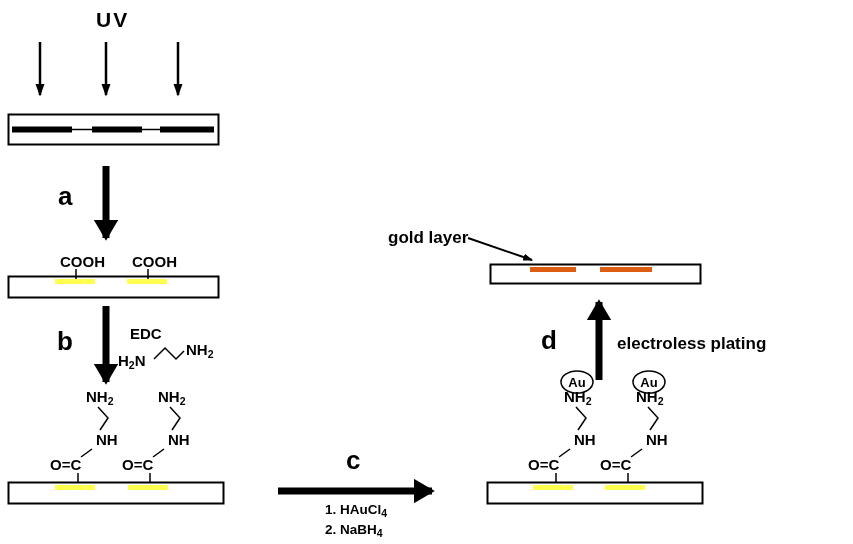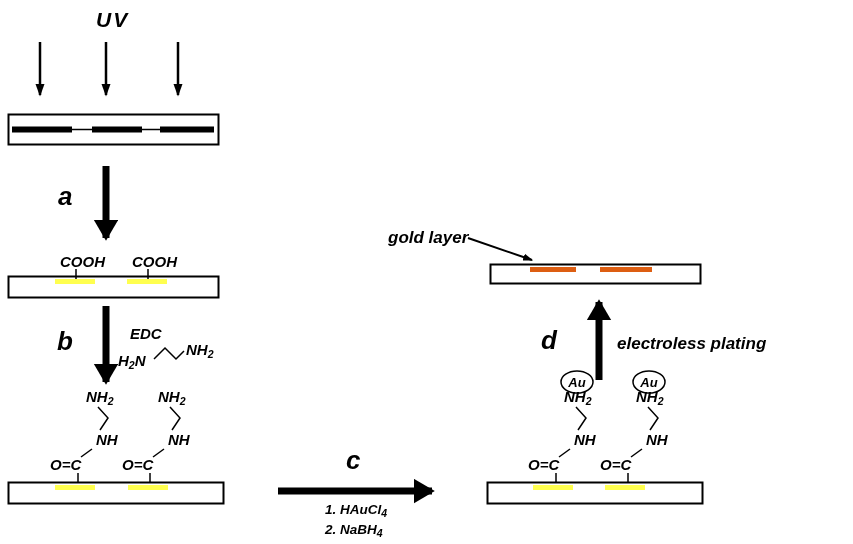--- a/index.html
+++ b/index.html
@@ -1,16 +1,16 @@
 <!DOCTYPE html>
 <html><head>
 <meta charset="utf-8">
 <style>
   html,body{margin:0;padding:0;background:#ffffff;}
-  .stage{position:relative;width:853px;height:544px;background:#ffffff;overflow:hidden;font-style:italic;}
+  .stage{position:relative;width:853px;height:544px;background:#ffffff;overflow:hidden;}
   svg{display:block;}
   .lbl{font-family:"Liberation Sans",sans-serif;font-weight:bold;fill:#000;}
   .uv{font-size:21px;letter-spacing:2px;}
   .big{font-size:26px;}
   .med{font-size:17px;}
   .chem{font-size:15px;}
   .small{font-size:13.5px;}
   .sub{font-size:10.5px;}
   .ausz{font-size:13px;}
   .ln{stroke:#000;fill:none;}

